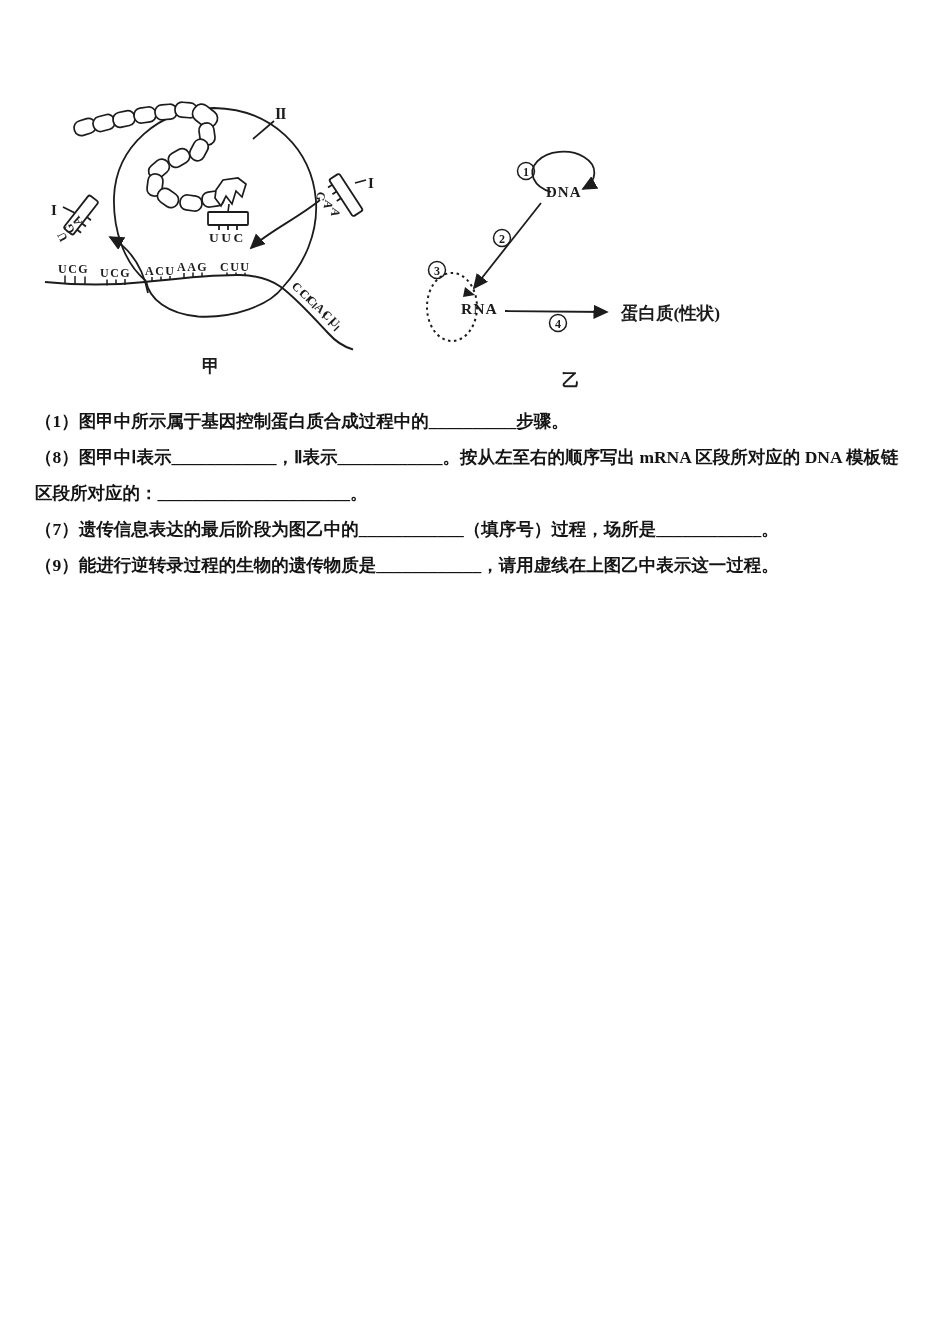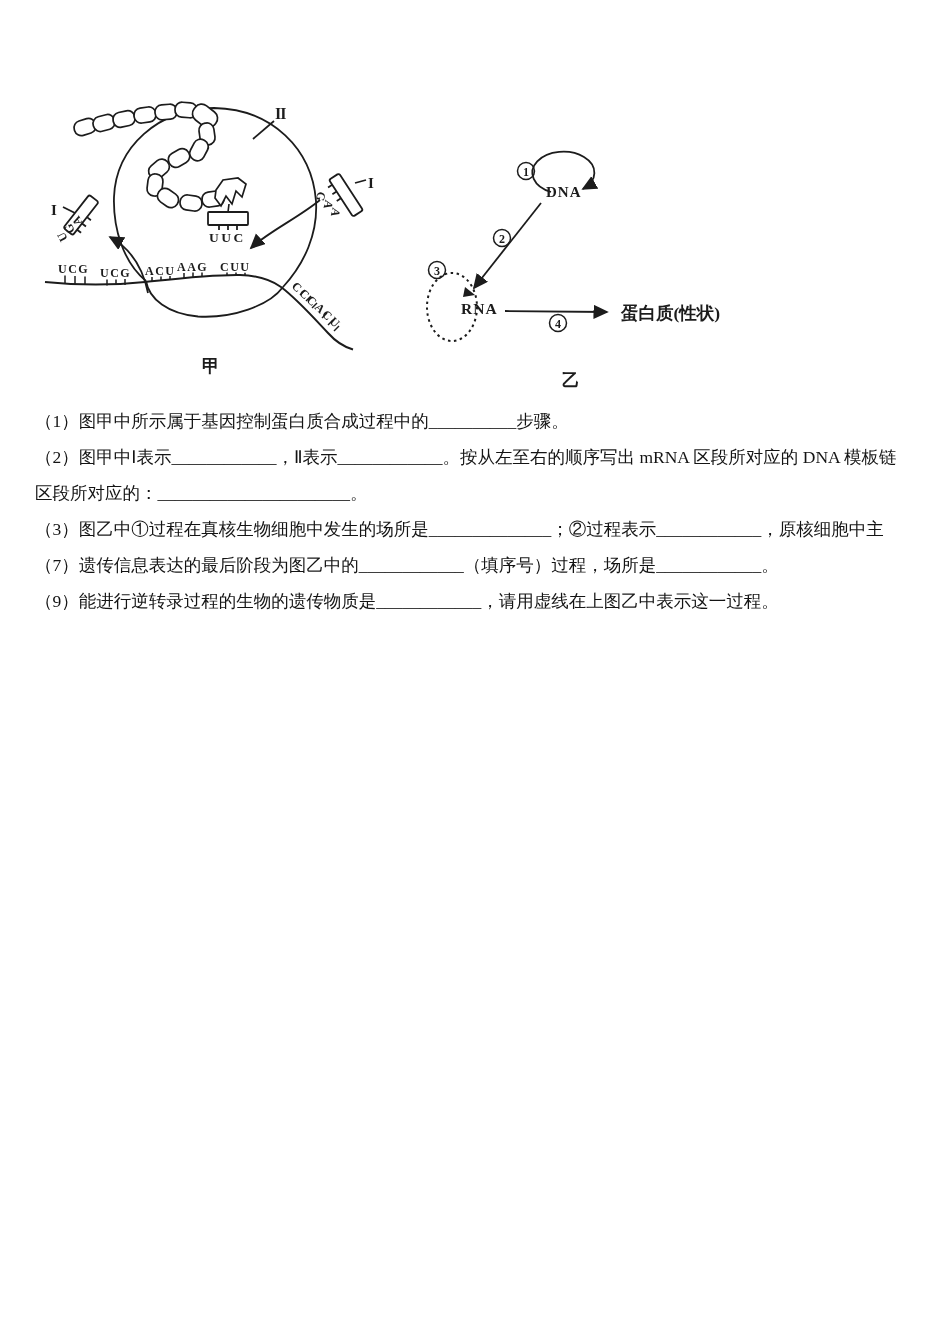--- a/index.html
+++ b/index.html
@@ -5,21 +5,21 @@
   html,body{margin:0;padding:0;}
   body{
     width:950px;height:1344px;background:#ffffff;position:relative;
     font-family:"Liberation Serif", serif;color:#111;
   }
   .page{position:absolute;inset:0;background:#fff;}
   .figure-area{position:absolute;left:0;top:0;width:950px;height:400px;}
   svg text{font-family:"Liberation Serif", serif;fill:#1c1c1c;}
   .questions{
     position:absolute;left:35px;top:403px;width:885px;
-    font-size:17.5px;font-weight:400;line-height:36px;color:#141414;
+    font-size:17.5px;font-weight:700;line-height:36px;color:#141414;
   }
   .qline{white-space:nowrap;}
 </style>
 </head>
 <body>
 
 <div class="page">
 
   <div class="figure-area">
     <svg width="950" height="400" viewBox="0 0 950 400">
@@ -160,20 +160,19 @@
         </g>
         <text x="621" y="319" font-size="17.5" font-weight="bold" stroke="none" fill="#1c1c1c">蛋白质(性状)</text>
 
         <text x="562" y="386" font-size="17.5" font-weight="bold" stroke="none" fill="#1c1c1c">乙</text>
       </g>
     </svg>
   </div>
 
   <div class="questions">
     <div class="qline">（1）图甲中所示属于基因控制蛋白质合成过程中的__________步骤。</div>
-    <div class="qline">（2）图甲中Ⅰ表示____________，Ⅱ表示____________。按从左至右的顺序写出 mRNA 区段所对应的 DNA 模板链</div>
+    <div class="qline">（8）图甲中Ⅰ表示____________，Ⅱ表示____________。按从左至右的顺序写出 mRNA 区段所对应的 DNA 模板链</div>
     <div class="qline">区段所对应的：______________________。</div>
-    <div class="qline">（3）图乙中①过程在真核生物细胞中发生的场所是______________；②过程表示____________，原核细胞中主</div>
     <div class="qline">（7）遗传信息表达的最后阶段为图乙中的____________（填序号）过程，场所是____________。</div>
     <div class="qline">（9）能进行逆转录过程的生物的遗传物质是____________，请用虚线在上图乙中表示这一过程。</div>
   </div>
 
 </div>
 
 </body></html>

